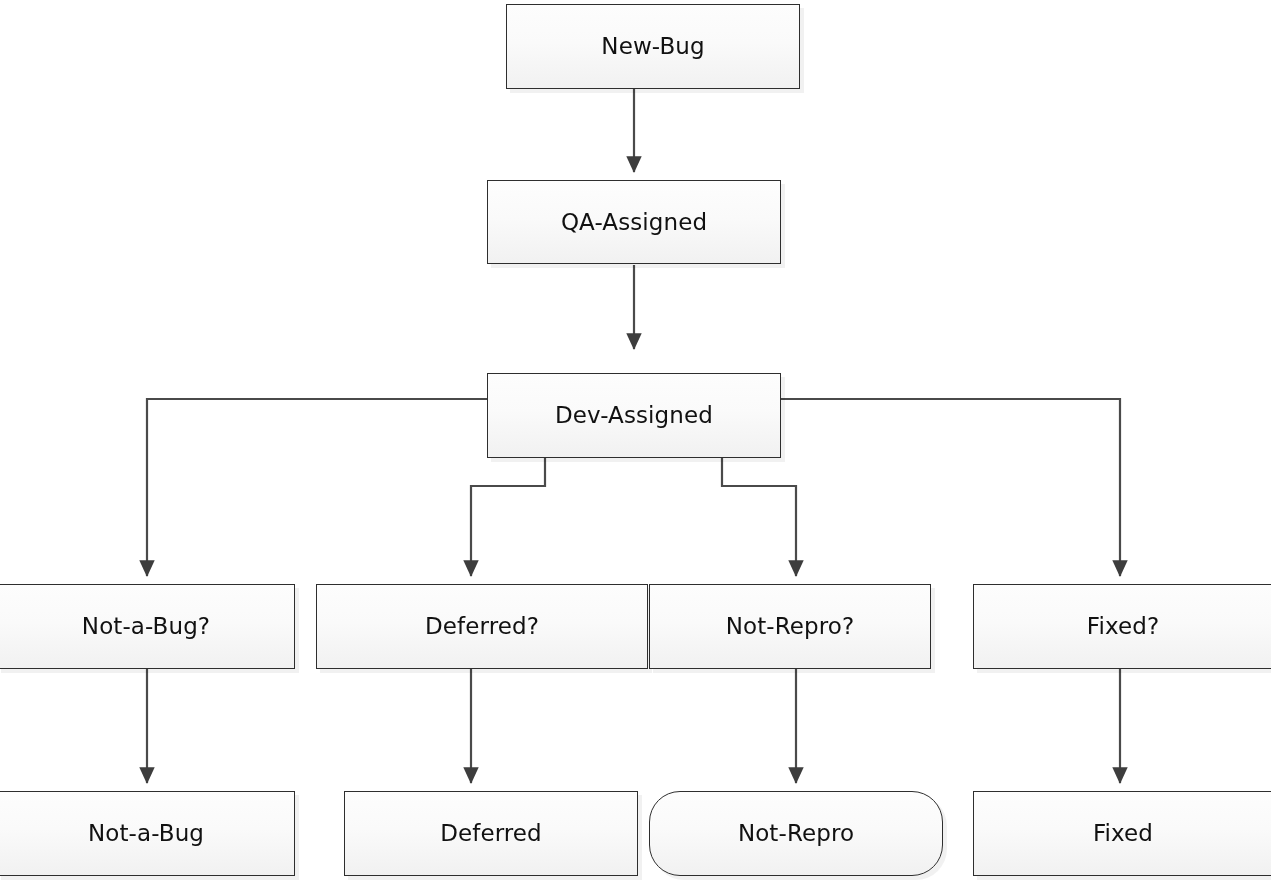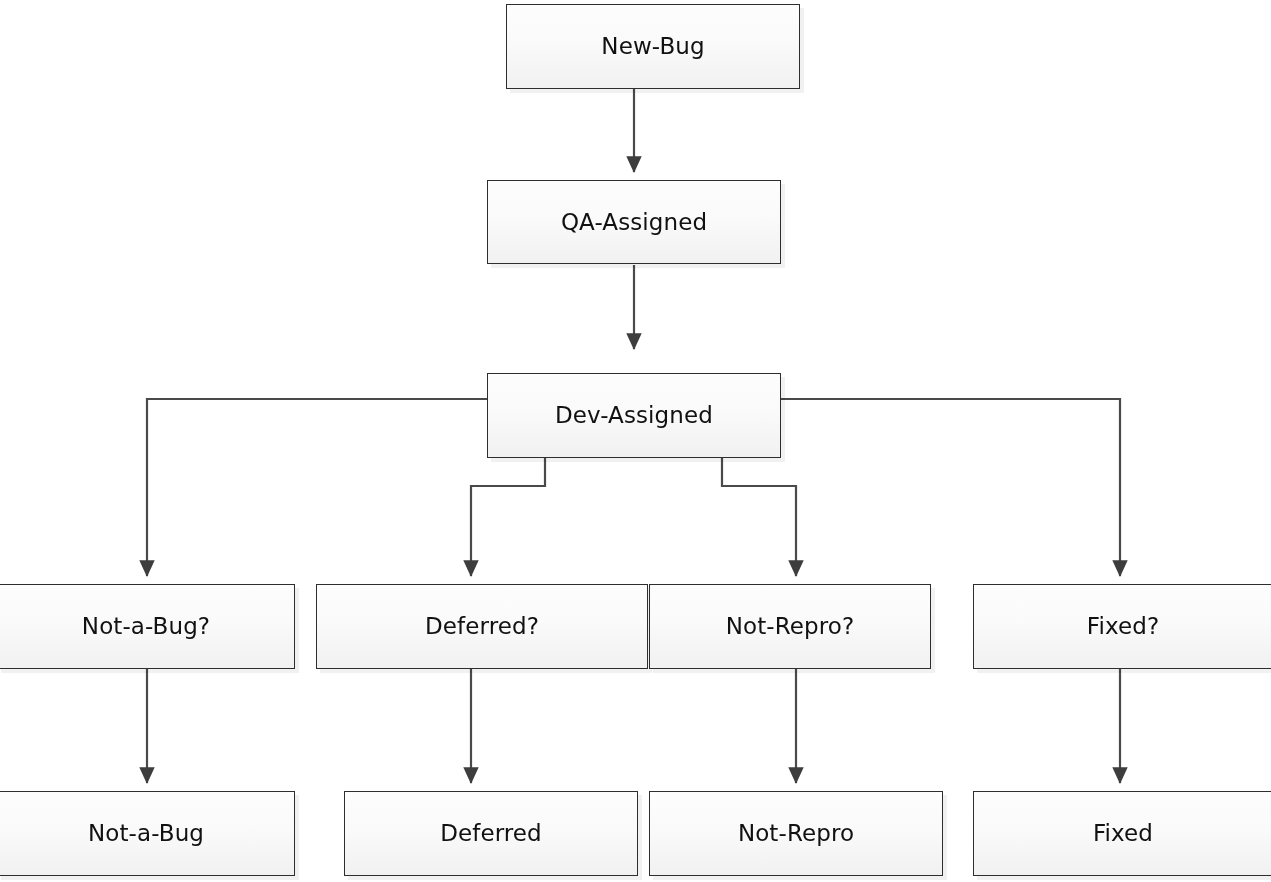--- a/index.html
+++ b/index.html
@@ -92,21 +92,21 @@
       </div>
       <div class="node" style="left: 973px; top: 584px; width: 300px; height: 85px;">
         <span class="node-label">Fixed?</span>
       </div>
       <div class="node" style="left: -3px; top: 791px; width: 298px; height: 85px;">
         <span class="node-label">Not-a-Bug</span>
       </div>
       <div class="node" style="left: 324px; top: 791px; width: 294px; height: 85px; margin-left: 20px;">
         <span class="node-label">Deferred</span>
       </div>
-      <div class="node" style="left: 649px; top: 791px; width: 294px; height: 85px;">
+      <div class="node" style="left: 649px; top: 791px; width: 294px; height: 85px; border-radius: 31px;">
         <span class="node-label">Not-Repro</span>
       </div>
       <div class="node" style="left: 973px; top: 791px; width: 300px; height: 85px;">
         <span class="node-label">Fixed</span>
       </div>
     </div>
 
 </div>
 
 </body></html>

